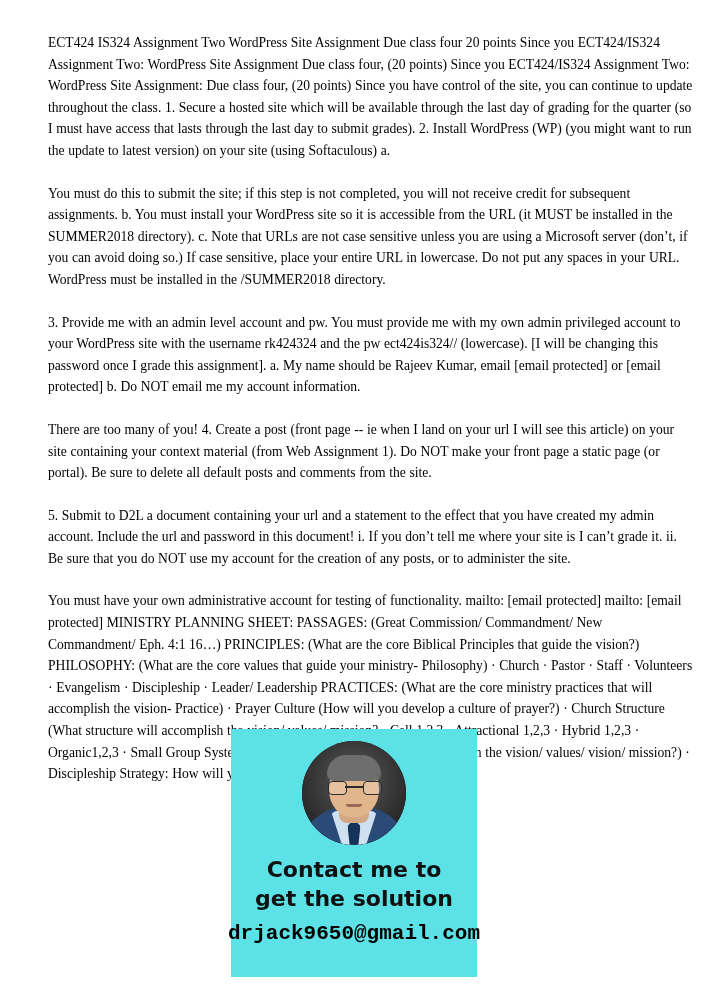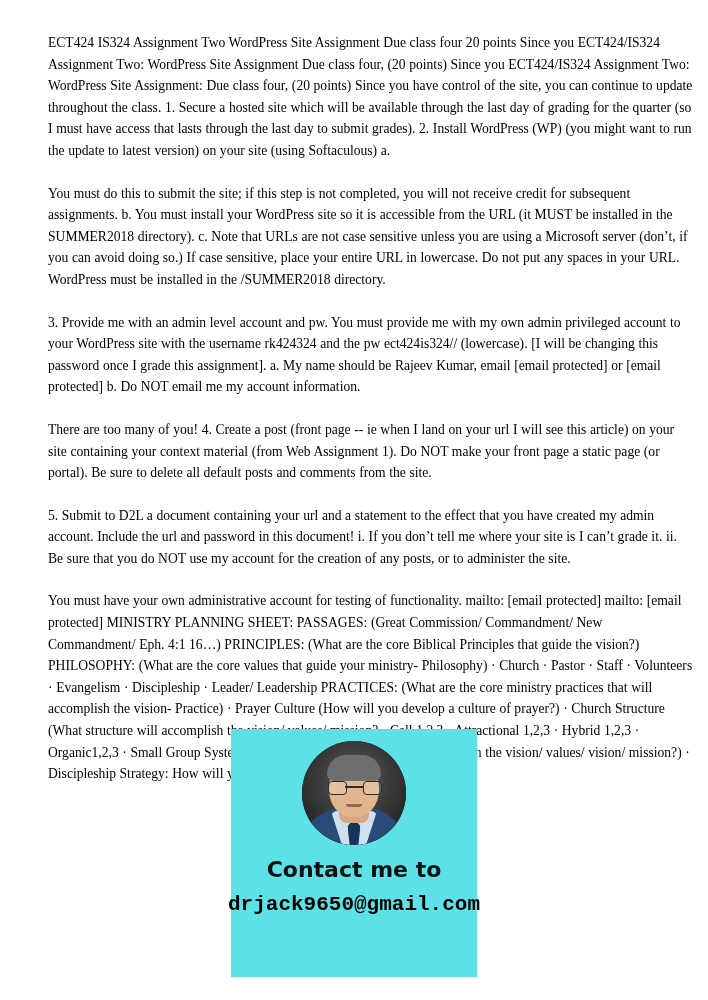--- a/index.html
+++ b/index.html
@@ -211,16 +211,17 @@
       <div class="av-tie"></div>
       <div class="av-neck"></div>
       <div class="av-head"></div>
       <div class="av-hair"></div>
       <div class="av-glass-l"></div>
       <div class="av-glass-r"></div>
       <div class="av-bridge"></div>
       <div class="av-mouth"></div>
     </div>
     <div class="overlay-line1">Contact me to</div>
+    <div class="overlay-line2">get the solution</div>
     <div class="overlay-email">drjack9650@gmail.com</div>
   </div>
 
 </div>
 
 </body></html>

